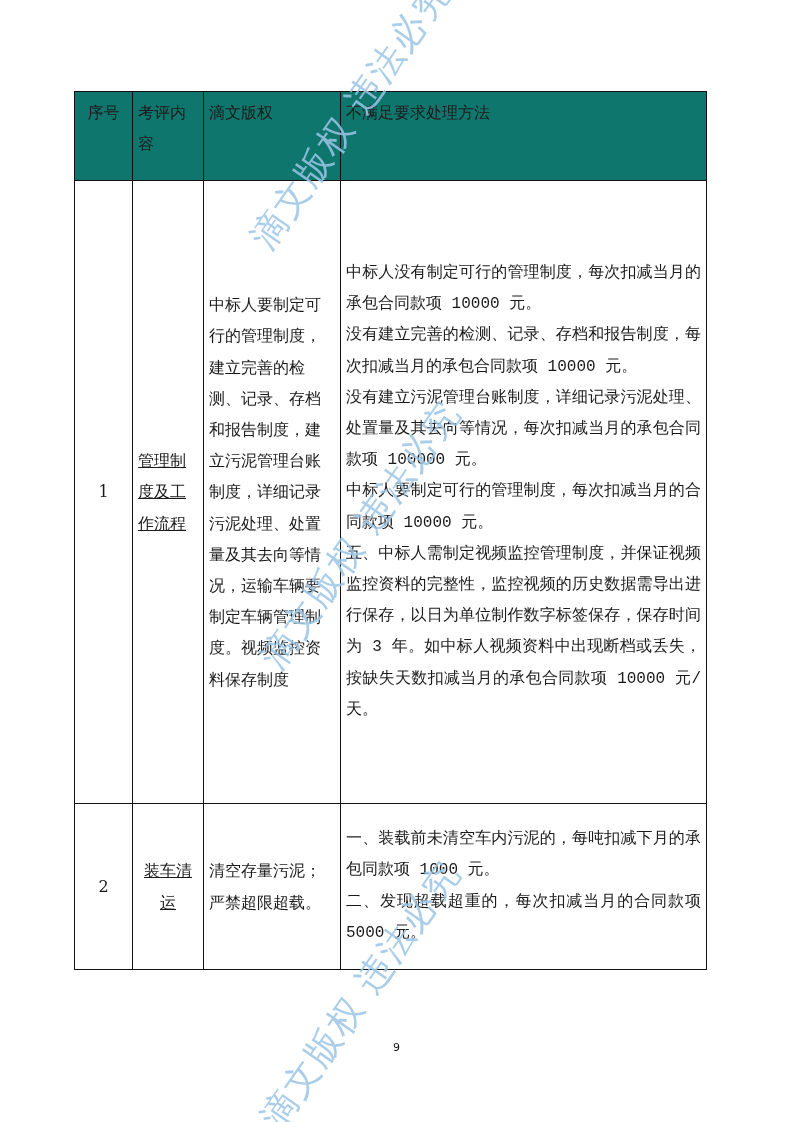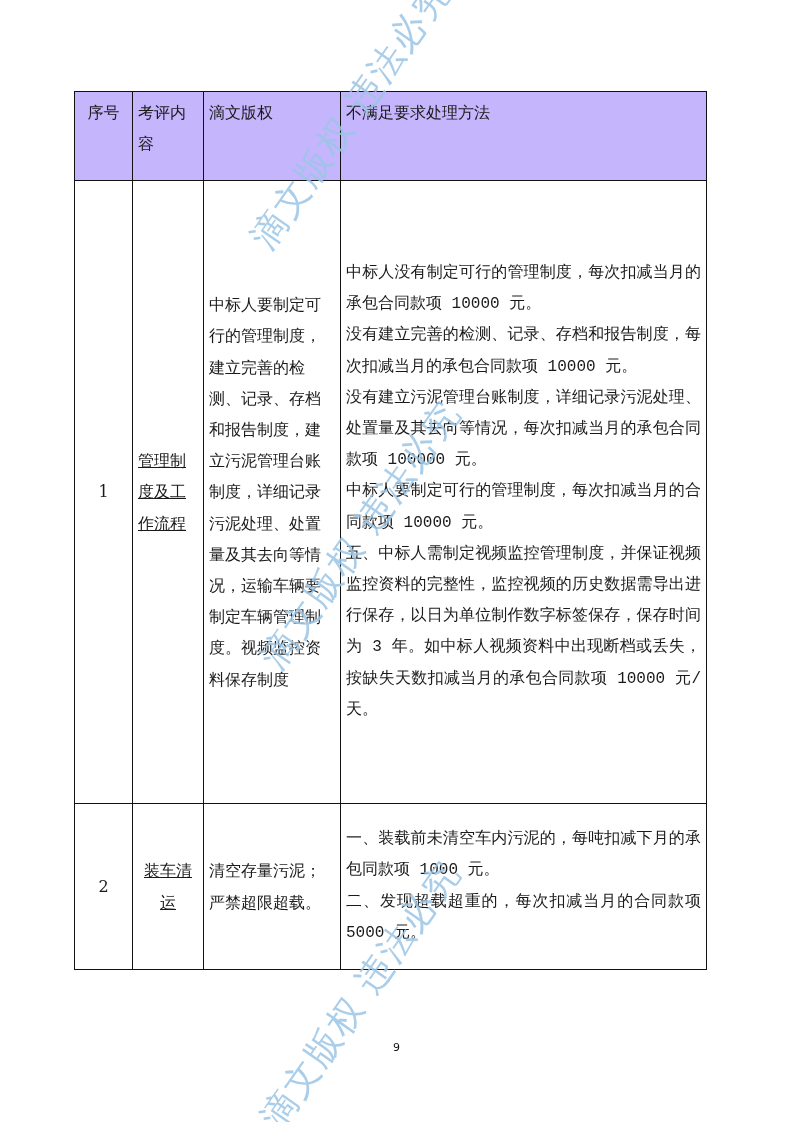--- a/index.html
+++ b/index.html
@@ -17,21 +17,21 @@
   }
   table.eval td, table.eval th {
     border: 1.2px solid #111;
     vertical-align: middle;
     font-size: 16px; font-weight: normal;
     line-height: 31.2px;
     padding: 0 5px;
     word-break: break-all;
   }
   table.eval thead th {
-    background: #c4b5fd; vertical-align: top; text-align: left;
+    background: #0f766e; vertical-align: top; text-align: left;
     height: 83px; padding-top: 5px; margin-top: 15px;
   }
   th.c-no { text-align: center !important; }
   td.c-no { text-align: center; }
   td.c-content { text-align: left; text-decoration: underline; }
   td.c-req { text-align: left; padding-left: 7px; }
   td.c-method { text-align: justify; padding: 3px 6px; font-family: Liberation Mono, monospace; }
   td.c-method p { margin: 0; }
   .row1 td { height: 622px; }
   .row2 td { height: 165px; margin-left: 40px; }

